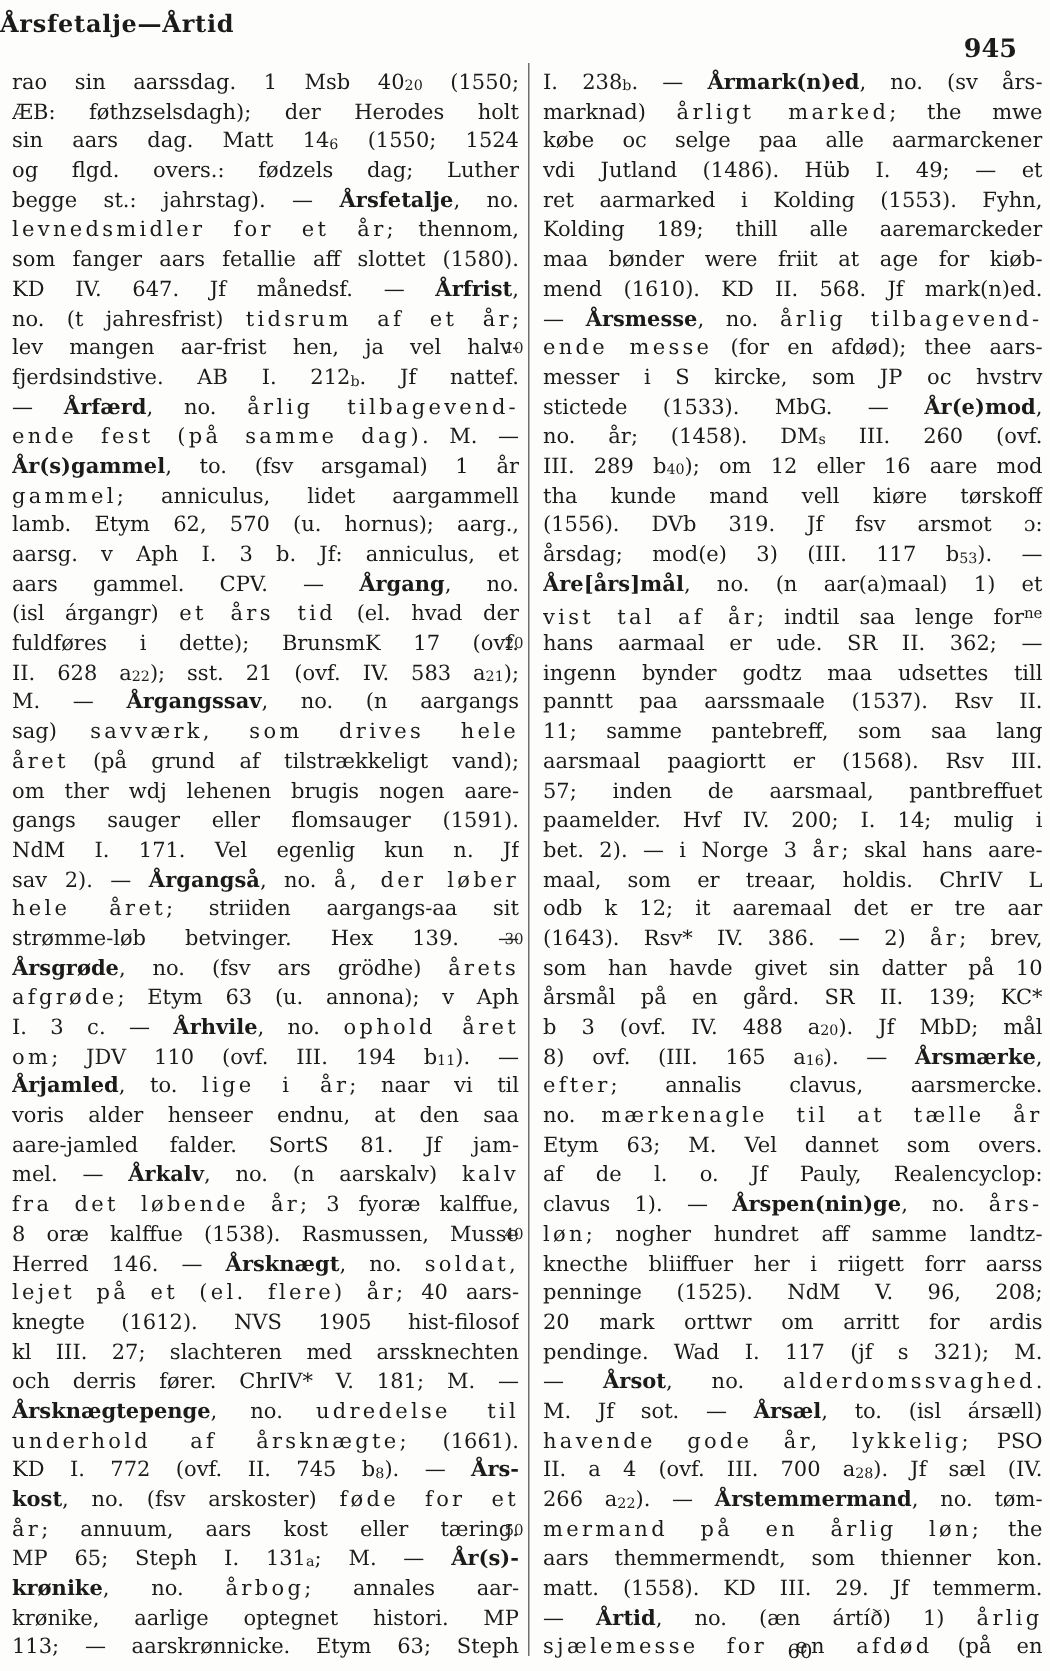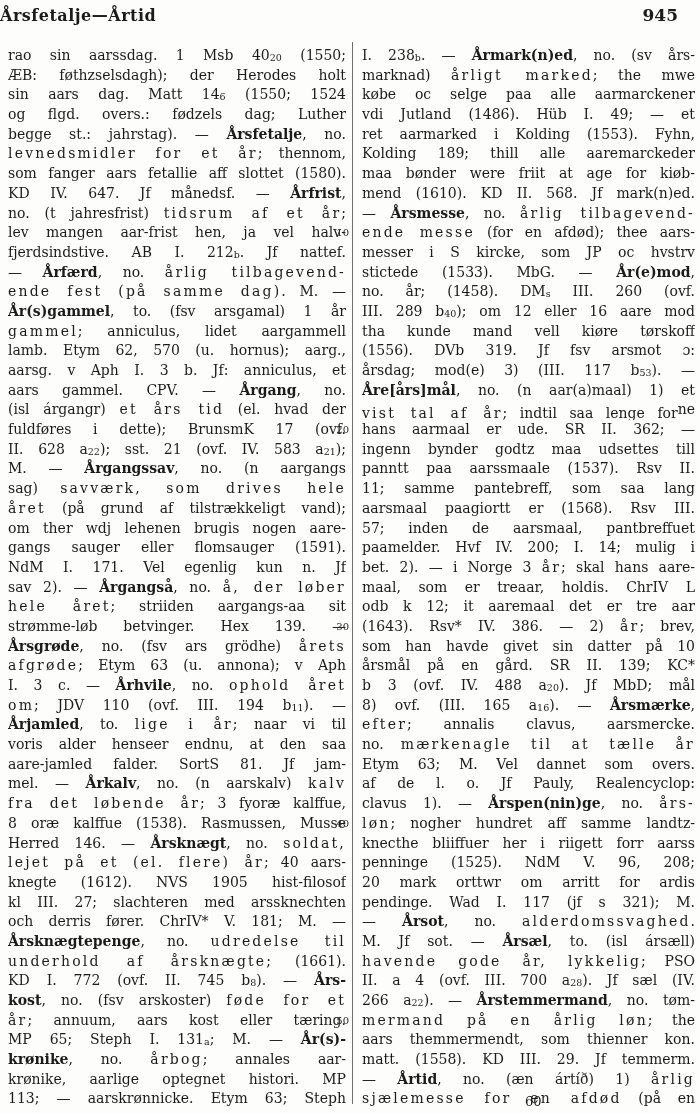--- a/index.html
+++ b/index.html
@@ -6,35 +6,35 @@
   .page {
     position:relative; width:700px; height:1114px; margin:0 auto;
     background:#fdfdfb; color:#1b1b1b; overflow:hidden;
     font-family:"DejaVu Serif", serif;
   }
   .header-title {
     position:absolute; top:6px; left:0; right:0; text-align:left;
     font-weight:bold; font-size:16px; letter-spacing:0.5px;
   }
   .page-num {
-    position:absolute; top:5px; right:22px; font-weight:bold; font-size:17px;
+    position:absolute; top:23px; right:22px; font-weight:bold; font-size:17px;
   }
   .col {
     position:absolute; top:46px; font-size:14px; line-height:19.7px;
   }
   .col-left  { left:8px;   width:338px; }
   .col-right { left:362px; width:333px; }
   .line {
     height:19.7px; overflow:hidden;
     text-align:justify; text-align-last:justify;
   }
   .b   { font-weight:bold; }
   .sp  { letter-spacing:2.2px; }
   .sub { font-size:9.5px; vertical-align:-1px; }
-  .sup { font-size:14px; vertical-align:4px; }
+  .sup { font-size:10px; vertical-align:4px; }
   .divider {
     position:absolute; left:352px; top:42px; height:1062px; width:1px;
     background:#6f6f6f;
   }
   .gutter { position:absolute; inset:0; pointer-events:none; }
   .gutter-num {
     position:absolute; left:330px; width:19px; text-align:right;
     font-size:10px; color:#2a2a2a; line-height:19.7px;
   }
   .footer-sig {

